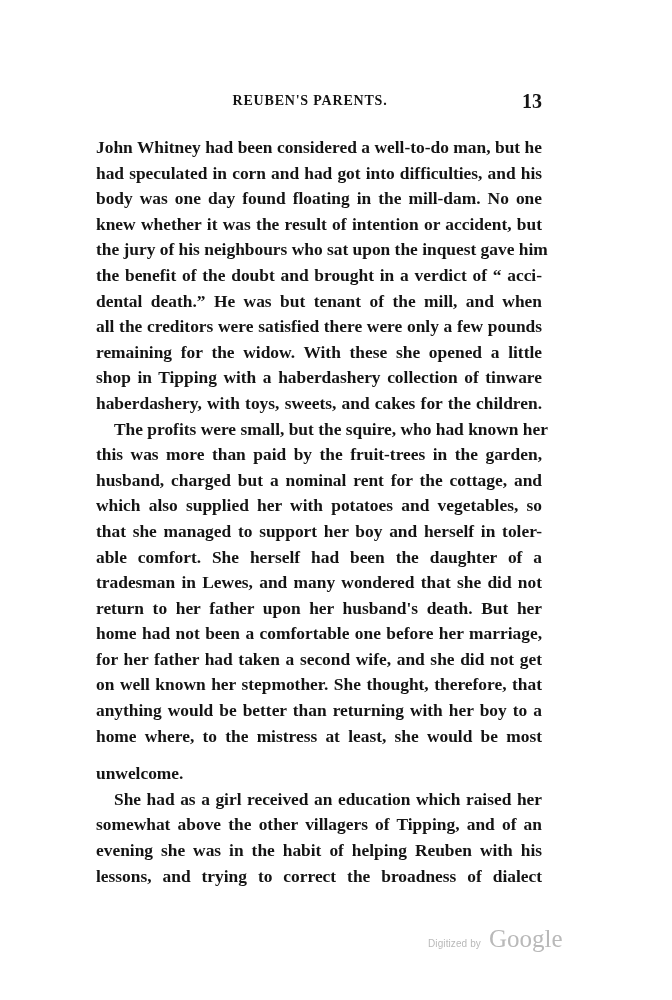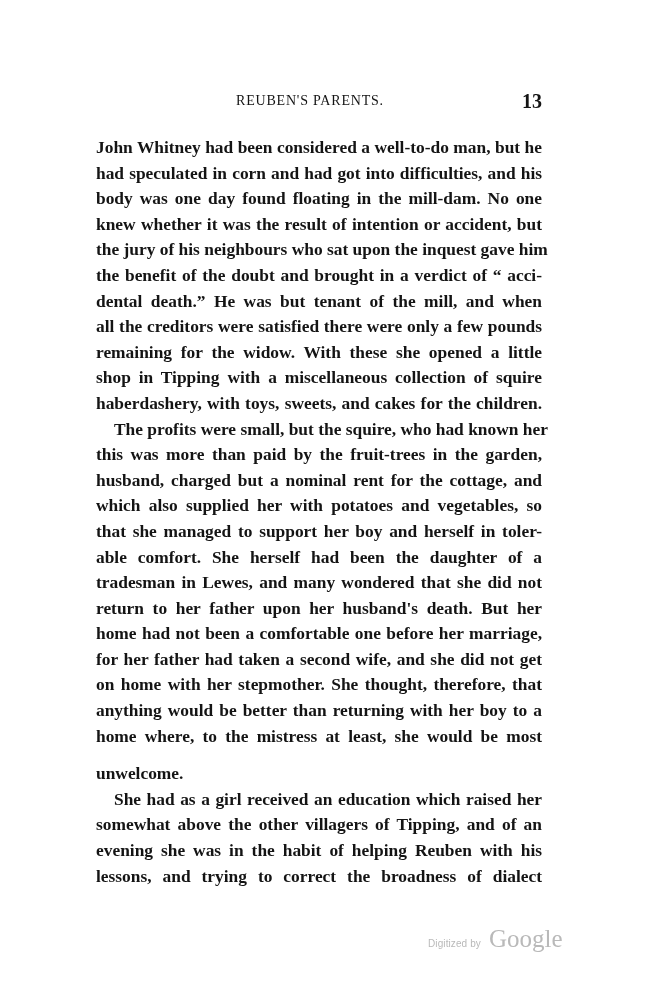--- a/index.html
+++ b/index.html
@@ -27,21 +27,21 @@
       top: 90px;
       left: 96px;
       width: 446px;
       height: 24px;
     }
     .running-title {
       position: absolute;
       left: 0; right: 18px;
       text-align: center;
       font-family: "Liberation Serif", serif;
-      font-weight: normal;
+      font-weight: bold;
       font-size: 14px;
       letter-spacing: 0.8px;
       font-variant: small-caps;
       top: 3px;
     }
     .page-number {
       position: absolute;
       right: 0;
       top: 0;
       font-family: "Liberation Serif", serif;
@@ -106,36 +106,36 @@
     <div>
       <span class="line">John Whitney had been considered a well-to-do man, but he</span>
       <span class="line">had speculated in corn and had got into difficulties, and his</span>
       <span class="line">body was one day found floating in the mill-dam.  No one</span>
       <span class="line">knew whether it was the result of intention or accident, but</span>
       <span class="line">the jury of his neighbours who sat upon the inquest gave him</span>
       <span class="line">the benefit of the doubt and brought in a verdict of “ acci-</span>
       <span class="line">dental death.”  He was but tenant of the mill, and when</span>
       <span class="line">all the creditors were satisfied there were only a few pounds</span>
       <span class="line">remaining for the widow.  With these she opened a little</span>
-      <span class="line">shop in Tipping with a miscellaneous collection of squire</span>
+      <span class="line">shop in Tipping with a haberdashery collection of tinware</span>
       <span class="line">haberdashery, with toys, sweets, and cakes for the children.</span>
     </div>
 
     <div>
       <span class="line indent">The profits were small, but the squire, who had known her</span>
       <span class="line">this was more than paid by the fruit-trees in the garden,</span>
       <span class="line">husband, charged but a nominal rent for the cottage, and</span>
       <span class="line">which also supplied her with potatoes and vegetables, so</span>
       <span class="line">that she managed to support her boy and herself in toler-</span>
       <span class="line">able comfort.  She herself had been the daughter of a</span>
       <span class="line">tradesman in Lewes, and many wondered that she did not</span>
       <span class="line">return to her father upon her husband's death.  But her</span>
       <span class="line">home had not been a comfortable one before her marriage,</span>
       <span class="line">for her father had taken a second wife, and she did not get</span>
-      <span class="line">on home with her stepmother.  She thought, therefore, that</span>
+      <span class="line">on well known her stepmother.  She thought, therefore, that</span>
       <span class="line">anything would be better than returning with her boy to a</span>
       <span class="line">home where, to the mistress at least, she would be most</span>
       <span class="line last">unwelcome.</span>
     </div>
 
     <div>
       <span class="line indent">She had as a girl received an education which raised her</span>
       <span class="line">somewhat above the other villagers of Tipping, and of an</span>
       <span class="line">evening she was in the habit of helping Reuben with his</span>
       <span class="line">lessons, and trying to correct the broadness of dialect</span>

